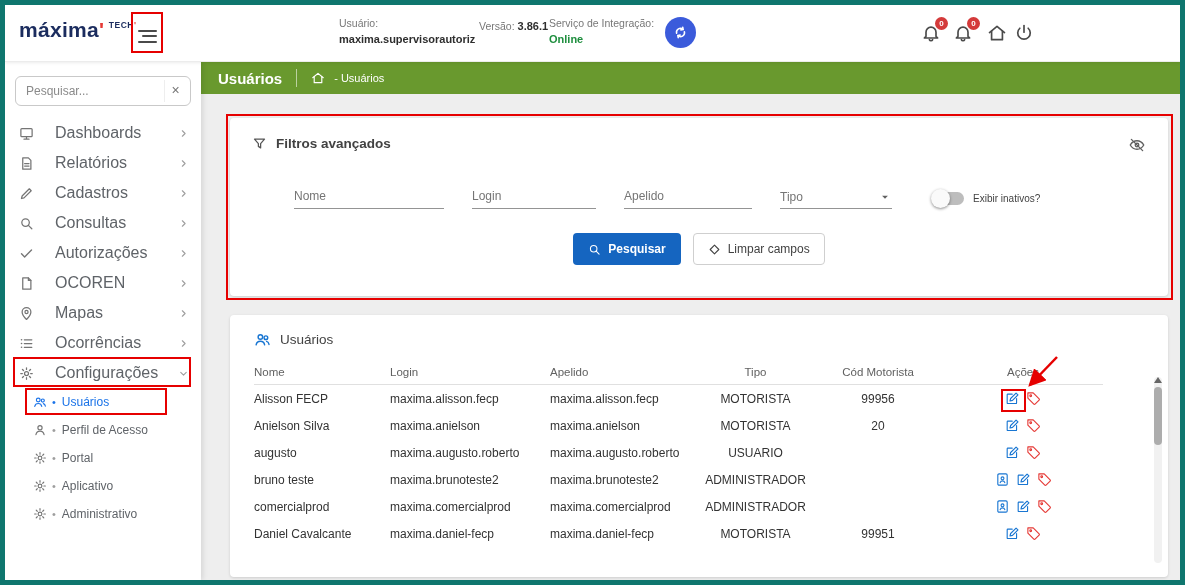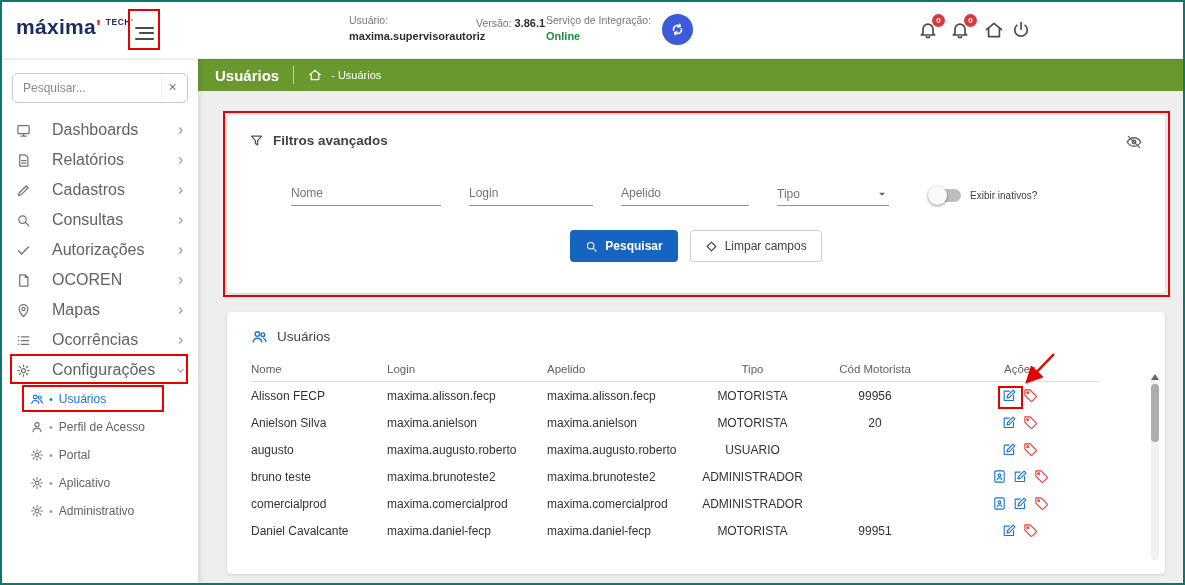--- a/index.html
+++ b/index.html
@@ -1,35 +1,35 @@
 <!DOCTYPE html>
 <html><head>
 <meta charset="utf-8">
 <style>
   * { margin:0; padding:0; box-sizing:border-box; }
   body { background:#fff; font-family:"Liberation Sans", sans-serif; }
   #app { position:relative; width:1185px; height:585px; background:#fff;
-         border:2px solid #0f766e; overflow:hidden; }
+         border:5px solid #0f766e; overflow:hidden; }
 
   
   .topbar { position:absolute; top:0; left:0; width:100%; height:57px; background:#fff;
             z-index:6; border-bottom:1px solid #ececec; box-shadow:0 1px 3px rgba(0,0,0,.08); }
   .logo { position:absolute; left:14px; top:13px; white-space:nowrap; }
   .logo-main { font-size:21px; font-weight:bold; color:#1b2c5e; letter-spacing:.3px; }
   .logo-main::after { content:"'"; color:#e53935; font-weight:bold; }
   .logo-tech { font-size:8.5px; font-weight:bold; color:#1b2c5e; vertical-align:9px; letter-spacing:.5px; }
   .logo-tech::after { content:"'"; color:#e53935; }
   .hamburger { position:absolute; left:133px; top:21px; width:19px; cursor:pointer; }
   .hamburger span { display:block; height:2px; background:#4a4a4a; margin:3.5px 0; border-radius:1px; }
   .hamburger span:nth-child(2) { width:80%; margin-left:auto; }
 
   .hinfo { position:absolute; top:10px; font-size:10.5px; color:#777; line-height:1.55; }
   .hinfo b { color:#2e2e2e; font-size:11px; }
   .hi-amb { left:222px; width:112px; }
-  .hi-user { left:334px; width:138px;margin-left:13px; }
+  .hi-user { left:334px; width:138px; }
   .hi-ver { left:474px; top:13px; }
   .hi-svc { left:544px; width:118px; }
   .online { color:#1e8e3e; font-weight:bold; font-size:11px; }
 
   .sync-badge { position:absolute; left:660px; top:12px; width:31px; height:31px; border-radius:50%;
                 background:#3b5bdb; display:flex; align-items:center; justify-content:center; cursor:pointer; }
   .sync-badge svg { width:17px; height:17px; color:#fff; }
 
   .icon-btn { position:absolute; top:18px; width:20px; height:20px; color:#4a4a4a; cursor:pointer; }
   .icon-btn svg { width:20px; height:20px; }

